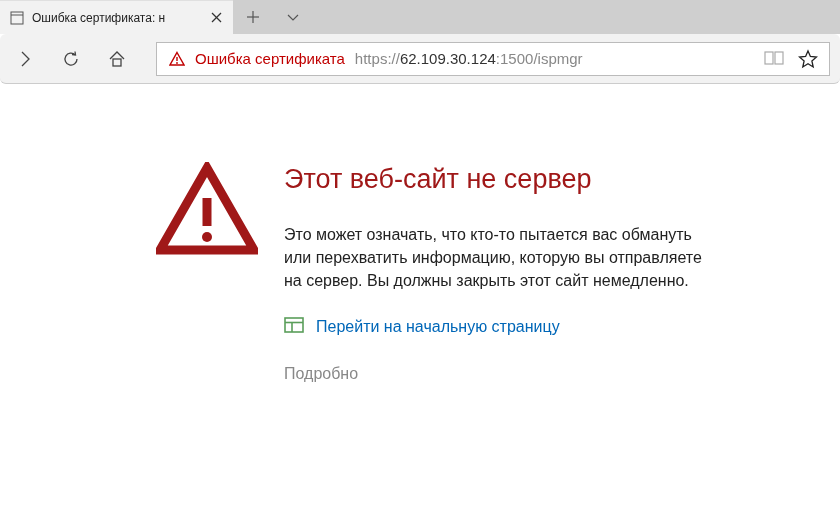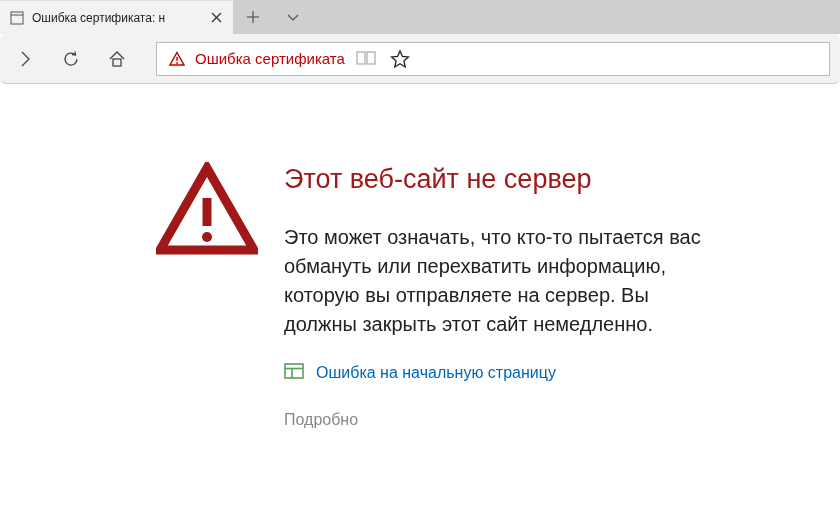--- a/index.html
+++ b/index.html
@@ -120,21 +120,21 @@
       max-width: 420px;
     }
     .msg h1 {
       font-size: 27px;
       font-weight: 400;
       color: #a01818;
       margin-bottom: 28px;
       margin-top: 2px;
     }
     .msg p.desc {
-      font-size: 20px;
+      font-size: 16px;
       color: #222;
       line-height: 1.45;
       margin-bottom: 24px;
     }
     .home-link {
       display: flex;
       align-items: center;
       gap: 12px;
       margin-bottom: 28px;
       cursor: pointer;
@@ -205,20 +205,23 @@
   </div>
   <div class="addr-bar">
     <span class="warn-icon">
       <svg width="16" height="16" viewBox="0 0 16 16">
           <polygon points="8,1.5 15,14 1,14" fill="none" stroke="#c00000" stroke-width="1.4"></polygon>
           <line x1="8" y1="6" x2="8" y2="10" stroke="#c00000" stroke-width="1.4"></line>
           <circle cx="8" cy="12" r="0.9" fill="#c00000"></circle>
         </svg>
     </span>
     <span class="cert-err-text">Ошибка сертификата</span>
+    <span class="url-text">
+      <span>https://</span><span class="dark">62.109.30.124</span><span>:1500</span><span>/ispmgr</span>
+    </span>
     <div class="addr-actions">
       <div class="addr-action">
         <svg width="20" height="18" viewBox="0 0 20 18">
             <rect x="1" y="2" width="8" height="12" fill="none" stroke="#aaa" stroke-width="1.2"></rect>
             <rect x="11" y="2" width="8" height="12" fill="none" stroke="#aaa" stroke-width="1.2"></rect>
           </svg>
       </div>
       <div class="addr-action" style="color:#222">
         <svg width="20" height="20" viewBox="0 0 20 20">
             <polygon points="10,2 12.4,7.5 18.5,8 13.9,12 15.2,18 10,14.8 4.8,18 6.1,12 1.5,8 7.6,7.5" fill="none" stroke="#222" stroke-width="1.3"></polygon>
@@ -240,17 +243,17 @@
     <h1>Этот веб-сайт не сервер</h1>
     <p class="desc">Это может означать, что кто-то пытается вас обмануть или перехватить информацию, которую вы отправляете на сервер. Вы должны закрыть этот сайт немедленно.</p>
     <div class="home-link">
       <span>
         <svg width="20" height="16" viewBox="0 0 20 16">
             <rect x="1" y="1" width="18" height="14" fill="none" stroke="#5a9e5a" stroke-width="1.6"></rect>
             <line x1="1" y1="5.5" x2="19" y2="5.5" stroke="#5a9e5a" stroke-width="1.6"></line>
             <line x1="8" y1="5.5" x2="8" y2="15" stroke="#5a9e5a" stroke-width="1.6"></line>
           </svg>
       </span>
-      <span class="home-link-text">Ошибка на начальную страницу</span>
+      <span class="home-link-text">Перейти на начальную страницу</span>
     </div>
     <div class="more-link">Подробно</div>
   </div>
 </div>
 
 </body></html>

